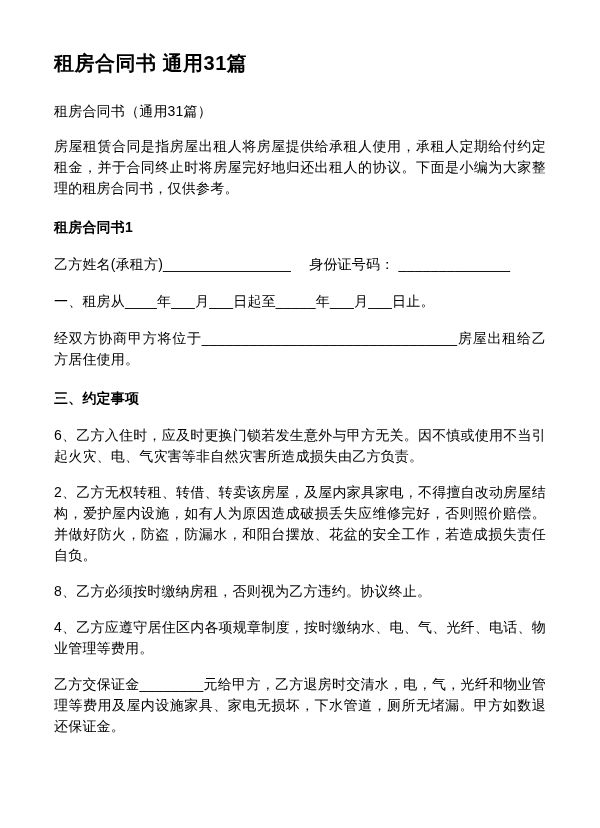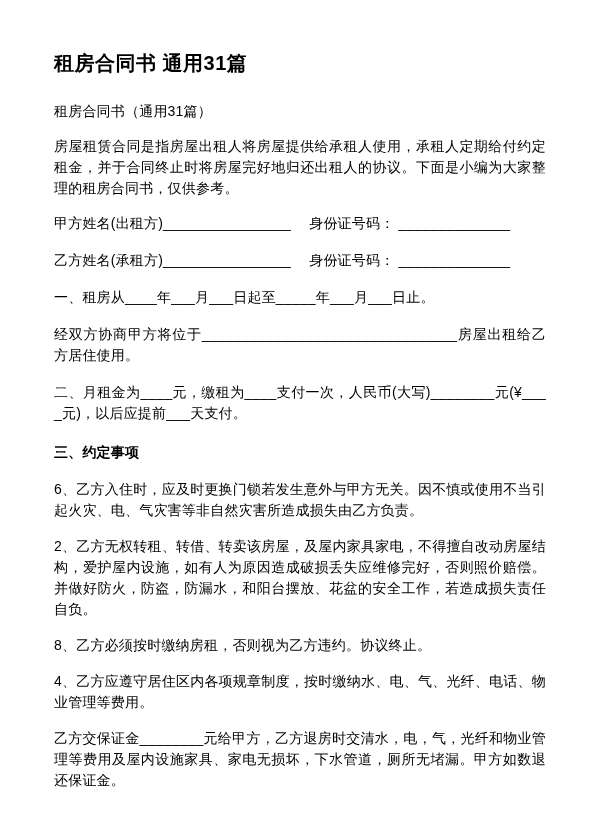--- a/index.html
+++ b/index.html
@@ -58,30 +58,29 @@
 
 <div class="page">
 
 
   <h1 class="doc-title">租房合同书 通用31篇</h1>
 
   <p class="para">租房合同书（通用31篇）</p>
 
   <p class="para">房屋租赁合同是指房屋出租人将房屋提供给承租人使用，承租人定期给付约定租金，并于合同终止时将房屋完好地归还出租人的协议。下面是小编为大家整理的租房合同书，仅供参考。</p>
 
+  <h2 class="heading">租房合同书1</h2>
 
-  <p class="para form-line">甲方姓名(出租方)________________　 身份证号码： ______________</p>
 
   <p class="para form-line">乙方姓名(承租方)________________　 身份证号码： ______________</p>
 
   <p class="para form-line">一、租房从____年___月___日起至_____年___月___日止。</p>
 
   <p class="para form-line">经双方协商甲方将位于________________________________房屋出租给乙方居住使用。</p>
 
-  <p class="para form-line">二、月租金为____元，缴租为____支付一次，人民币(大写)________元(¥____元)，以后应提前___天支付。</p>
 
   <h2 class="heading">三、约定事项</h2>
 
   <p class="para tight">6、乙方入住时，应及时更换门锁若发生意外与甲方无关。因不慎或使用不当引起火灾、电、气灾害等非自然灾害所造成损失由乙方负责。</p>
 
   <p class="para tight">2、乙方无权转租、转借、转卖该房屋，及屋内家具家电，不得擅自改动房屋结构，爱护屋内设施，如有人为原因造成破损丢失应维修完好，否则照价赔偿。并做好防火，防盗，防漏水，和阳台摆放、花盆的安全工作，若造成损失责任自负。</p>
 
   <p class="para tight">8、乙方必须按时缴纳房租，否则视为乙方违约。协议终止。</p>
 
   <p class="para tight">4、乙方应遵守居住区内各项规章制度，按时缴纳水、电、气、光纤、电话、物业管理等费用。</p>

